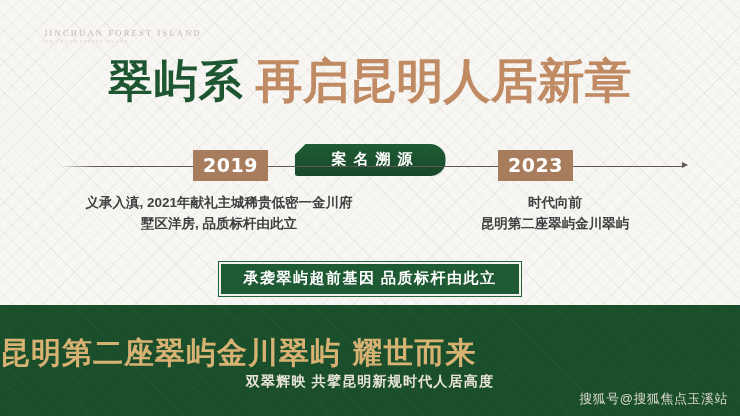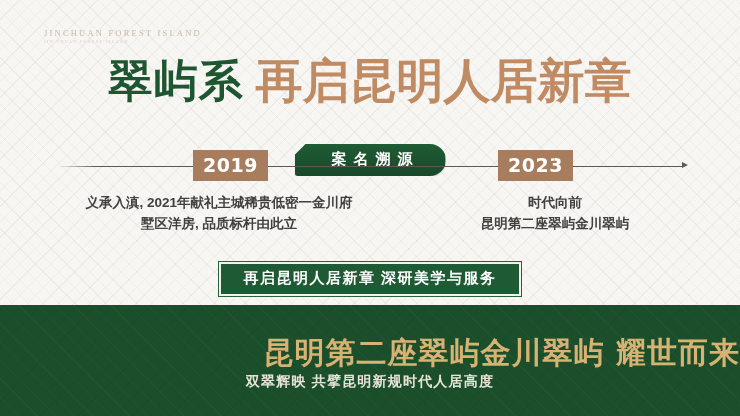--- a/index.html
+++ b/index.html
@@ -203,21 +203,21 @@
     background-image:
       repeating-linear-gradient(45deg, rgba(255,255,255,0.022) 0 1px, rgba(0,0,0,0) 1px 13px),
       repeating-linear-gradient(-45deg, rgba(0,0,0,0.05) 0 1px, rgba(0,0,0,0) 1px 13px);
     overflow: hidden;
   }
   .gp-title {
     position: absolute;
     top: 28px;
     left: 0;
     right: 0;
-    text-align: right;
+    text-align: left;
     font-family: "DejaVu Serif", "Liberation Serif", serif;
     font-size: 30px;
     font-weight: bold;
     color: #d7b273;
     letter-spacing: 1px;
     white-space: nowrap;
   }
   .gp-sub {
     position: absolute;
     top: 68px;
@@ -275,21 +275,22 @@
     <span class="dline">义承入滇, 2021年献礼主城稀贵低密一金川府</span>
     <span class="dline">墅区洋房, 品质标杆由此立</span>
   </div>
 
   <div class="desc right">
     <span class="dline">时代向前</span>
     <span class="dline">昆明第二座翠屿金川翠屿</span>
   </div>
 
   <div class="pillbox-wrap">
-    <div class="pillbox">再启昆明人居新章  深研美学与服务</div>
+    <div class="pillbox">承袭翠屿超前基因  品质标杆由此立</div>
   </div>
 
   <div class="greenpanel">
     <div class="gp-title">昆明第二座翠屿金川翠屿  耀世而来</div>
     <div class="gp-sub">双翠辉映  共擘昆明新规时代人居高度</div>
+    <div class="watermark">搜狐号@搜狐焦点玉溪站</div>
   </div>
 
 </div>
 
 </body></html>

